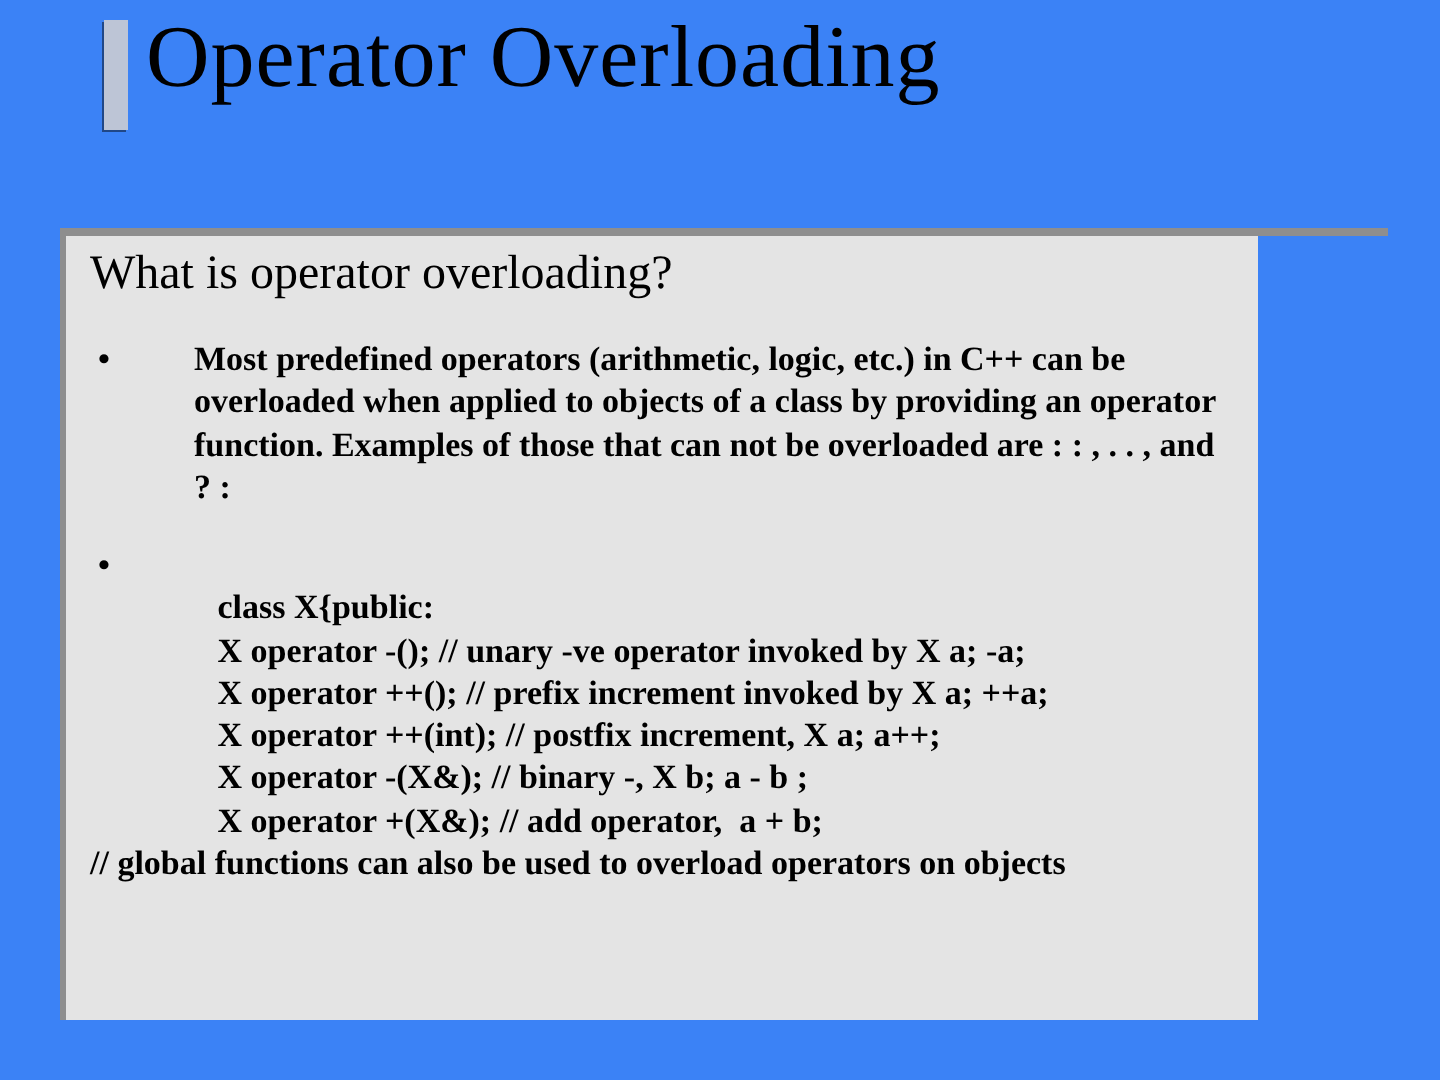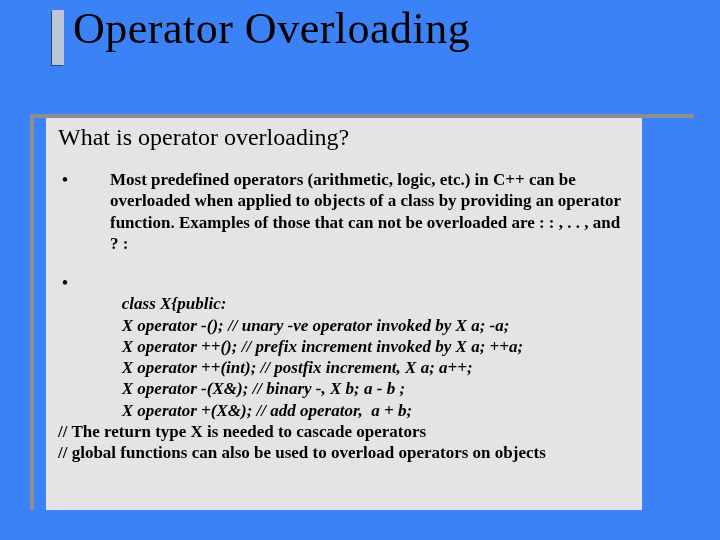--- a/index.html
+++ b/index.html
@@ -38,21 +38,21 @@
     position: absolute;
     left: 18px;
     top: -2px;
     font-size: 44px;
     font-weight: 400;
     color: #000;
     letter-spacing: 0.5px;
   }
   .body-panel {
     position: absolute;
-    left: 46px;
+    left: 33px;
     top: 118px;
     width: 596px;
     height: 392px;
     background: #e4e4e4;
     box-sizing: border-box;
   }
   .panel-shadow-left {
     position: absolute;
     left: 30px;
     top: 118px;
@@ -93,21 +93,20 @@
     text-align: left;
     padding-left: 4px;
   }
   .code-block {
     font-size: 17px;
     font-weight: bold;
     line-height: 1.25;
     white-space: pre;
     margin: 0;
     font-family: "Times New Roman", Times, serif;
-    font-style: italic;
   }
   .flush {
     font-size: 17px;
     font-weight: bold;
     line-height: 1.25;
     margin: 0;
   }
 </style>
 </head>
 <body>
@@ -140,19 +139,18 @@
         </div>
       </div>
 
       <pre class="code-block"><span>               <span>class X{public:</span></span>
 <span>               <span>X operator -(); // unary -ve operator invoked by X a; -a;</span></span>
 <span>               <span>X operator ++(); // prefix increment invoked by X a; ++a;</span></span>
 <span>               <span>X operator ++(int); // postfix increment, X a; a++;</span></span>
 <span>               <span>X operator -(X&amp;); // binary -, X b; a - b ;</span></span>
 <span>               <span>X operator +(X&amp;); // add operator,  a + b;</span></span></pre>
 
-      <p class="flush">// The return type X is needed to cascade operators</p>
       <p class="flush">// global functions can also be used to overload operators on objects</p>
 
     </div>
   </div>
 
 </div>
 
 </body></html>

